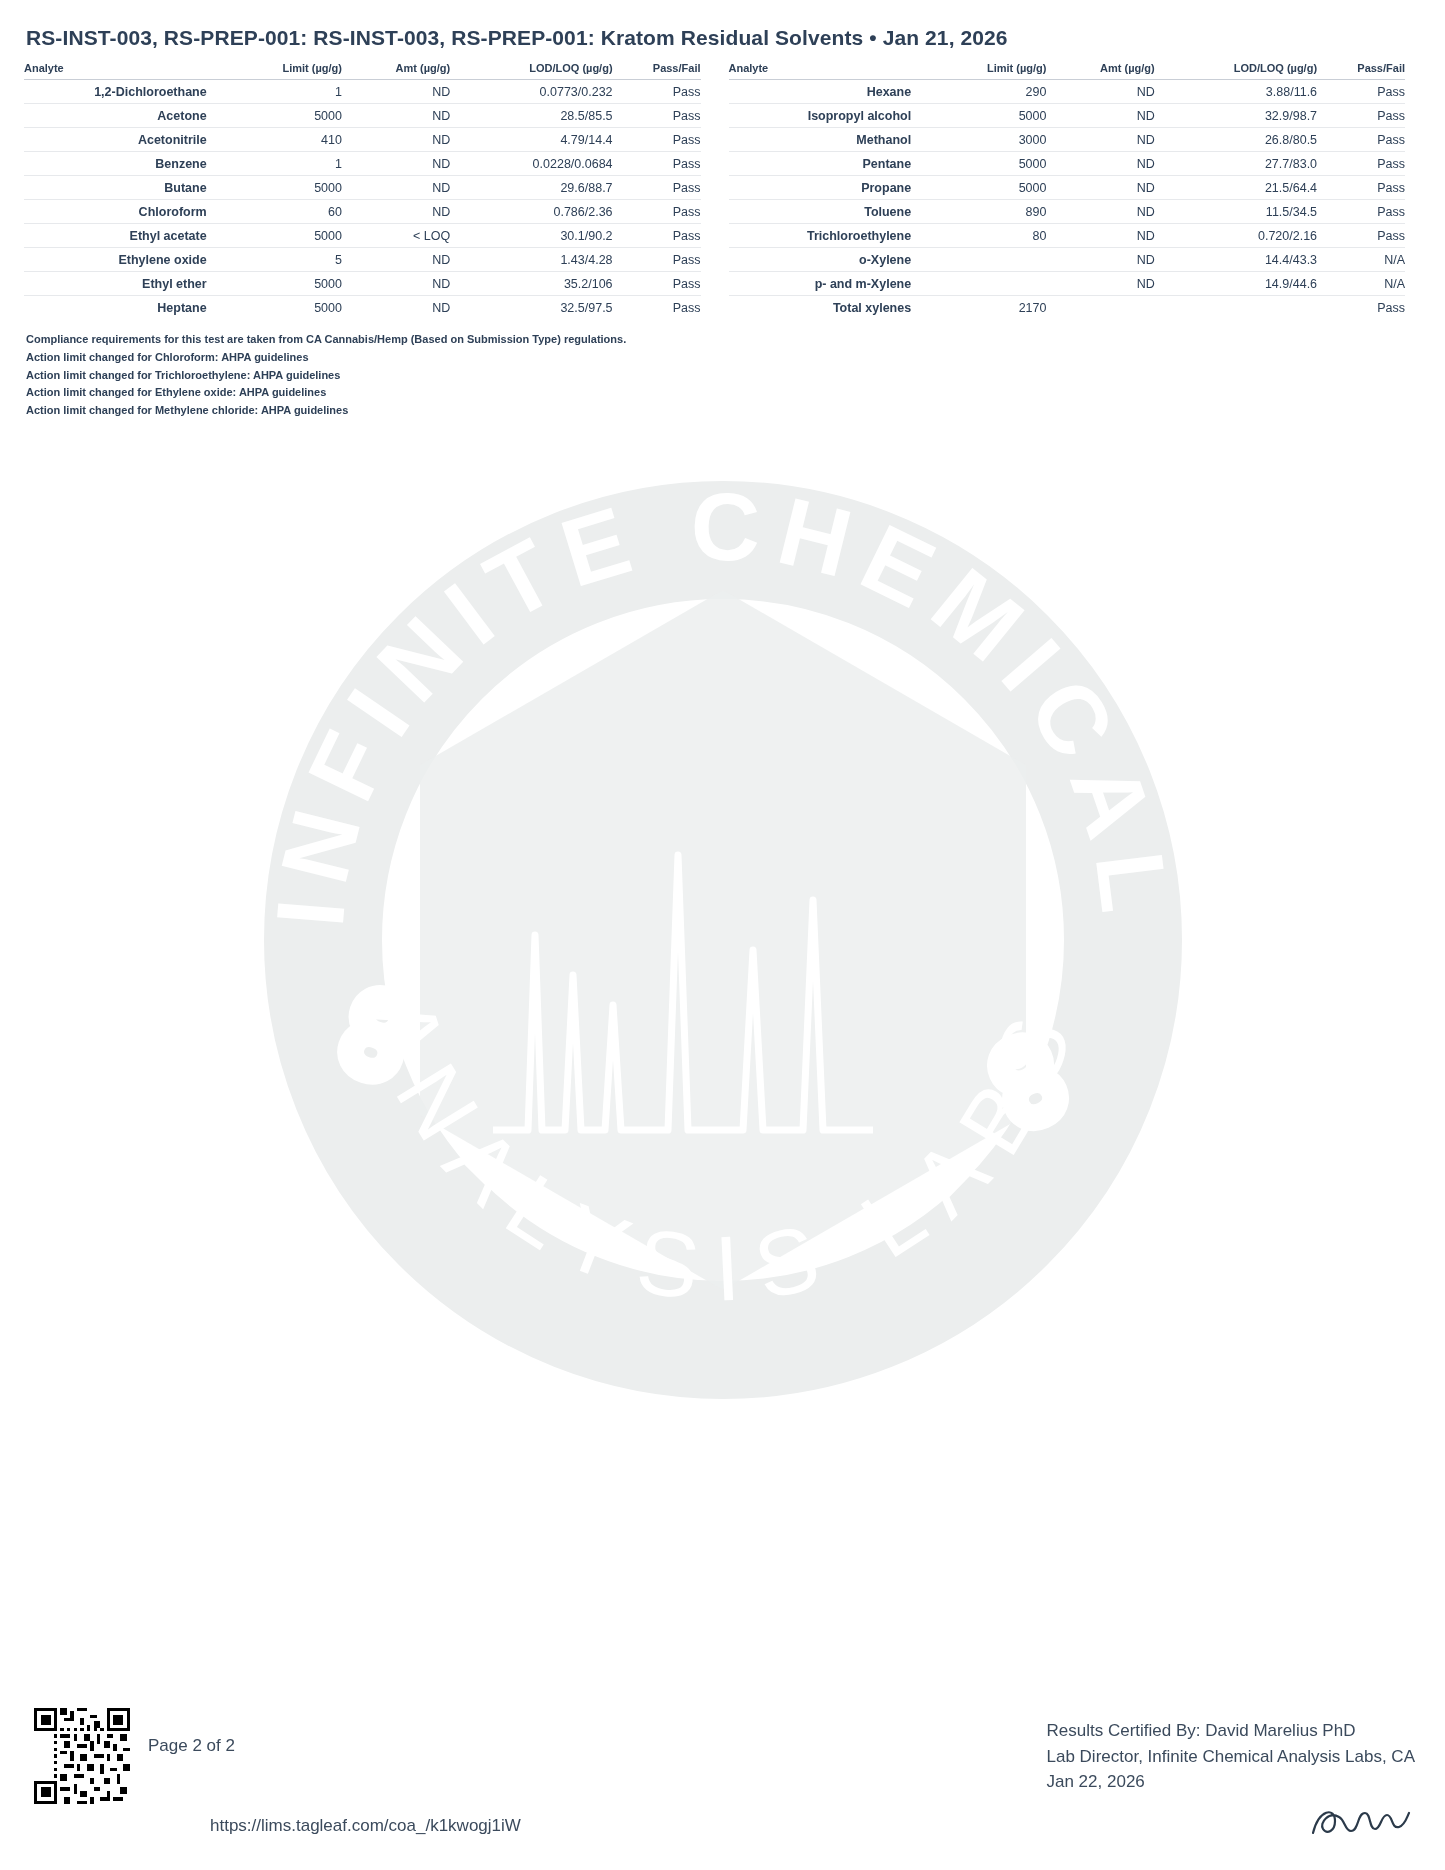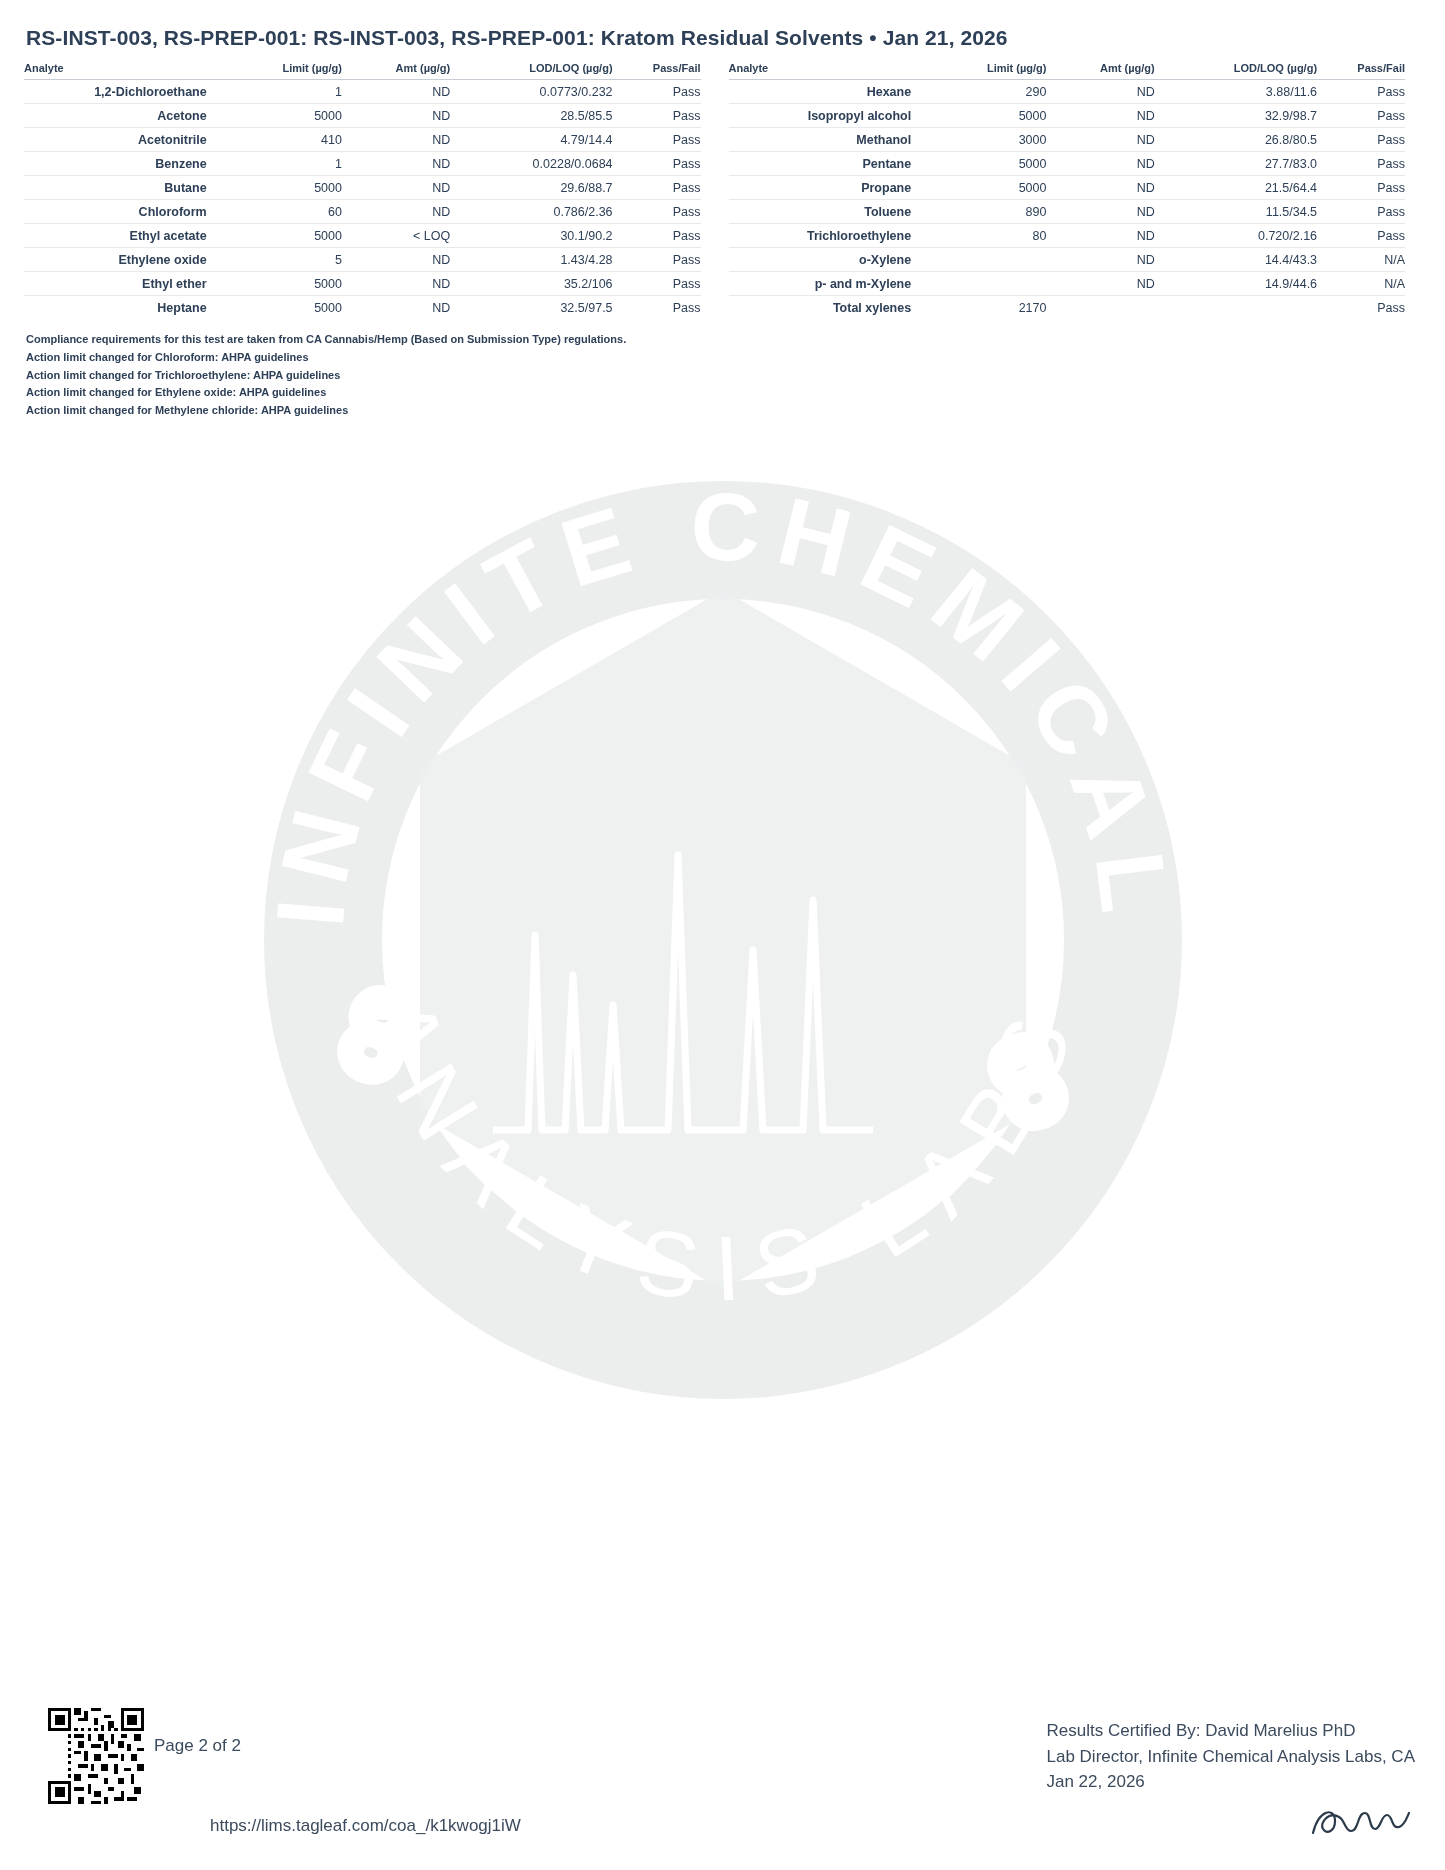--- a/index.html
+++ b/index.html
@@ -101,25 +101,25 @@
   .footer {
     position: absolute;
     left: 24px;
     right: 24px;
     bottom: 22px;
     height: 140px;
     z-index: 2;
   }
   .footer-left {
     position: absolute;
-    left: 24px;
+    left: 10px;
     top: 0;
     display: flex;
     align-items: flex-start;
-    gap: 10px;
+    gap: 18px;
   }
   .qr {
     width: 96px;
     height: 96px;
     display: block;
   }
   .page-num {
     font-size: 17px;
     color: #3b4a5c;
     margin-top: 28px;

